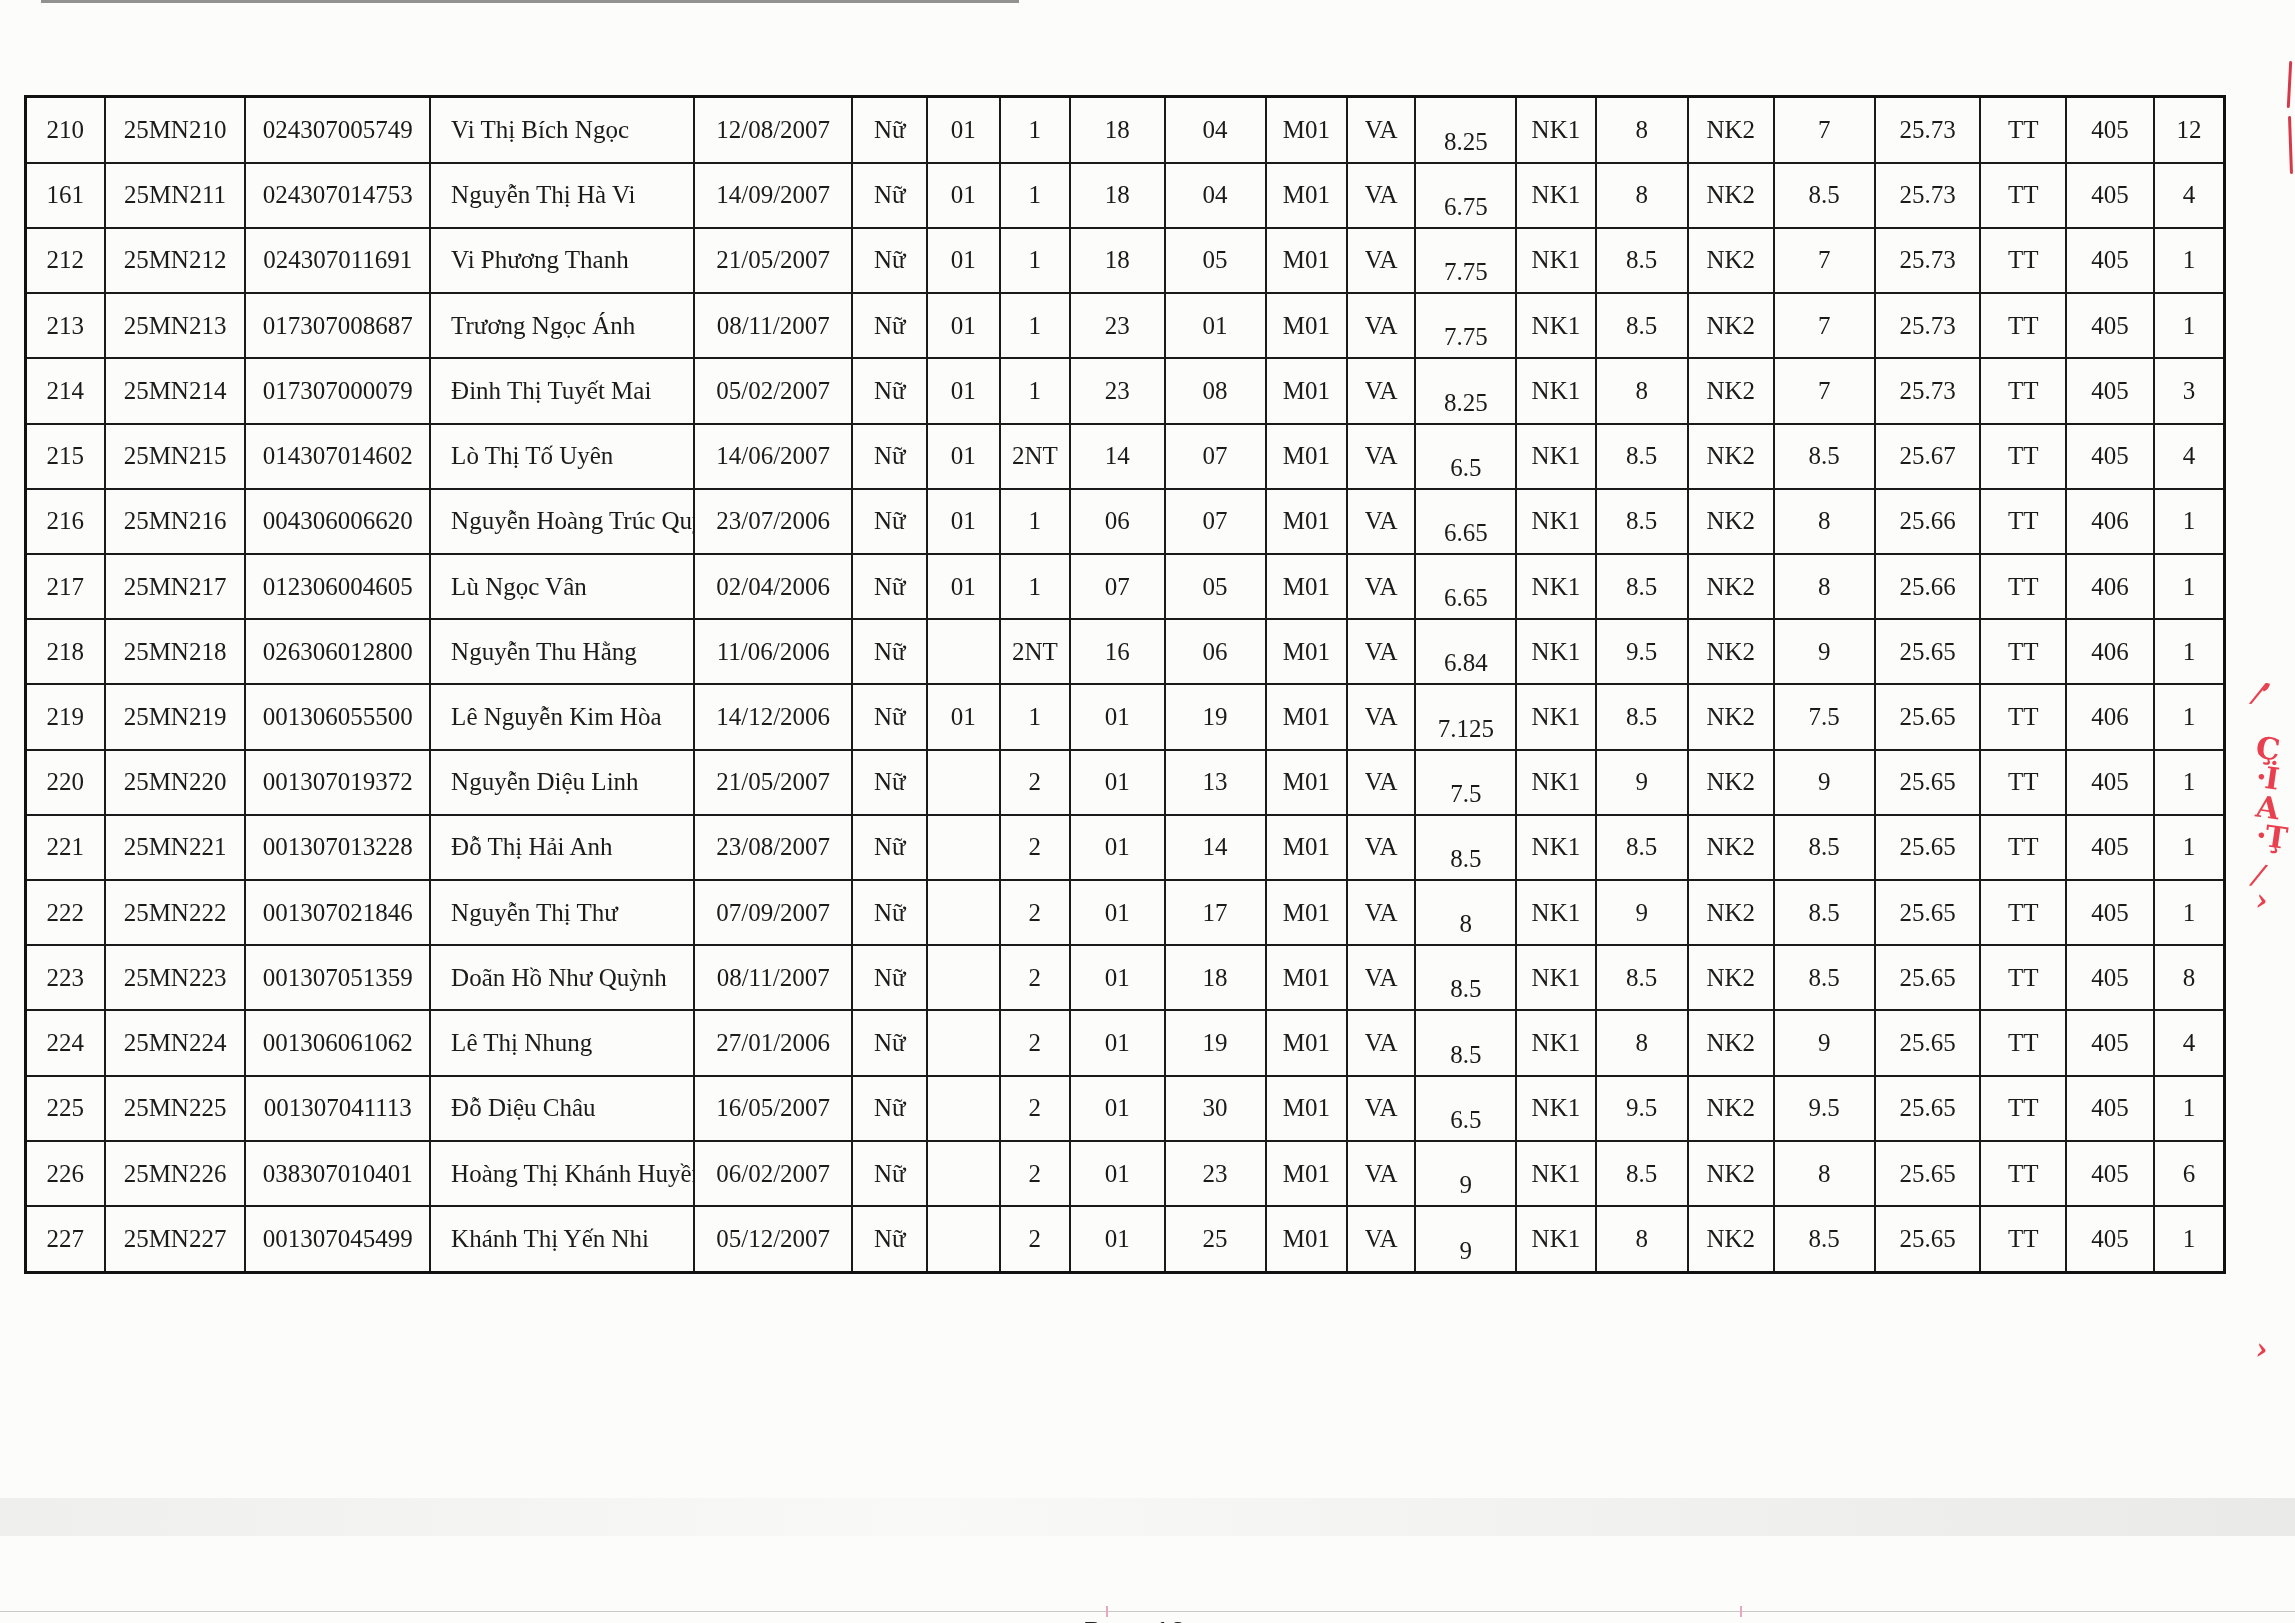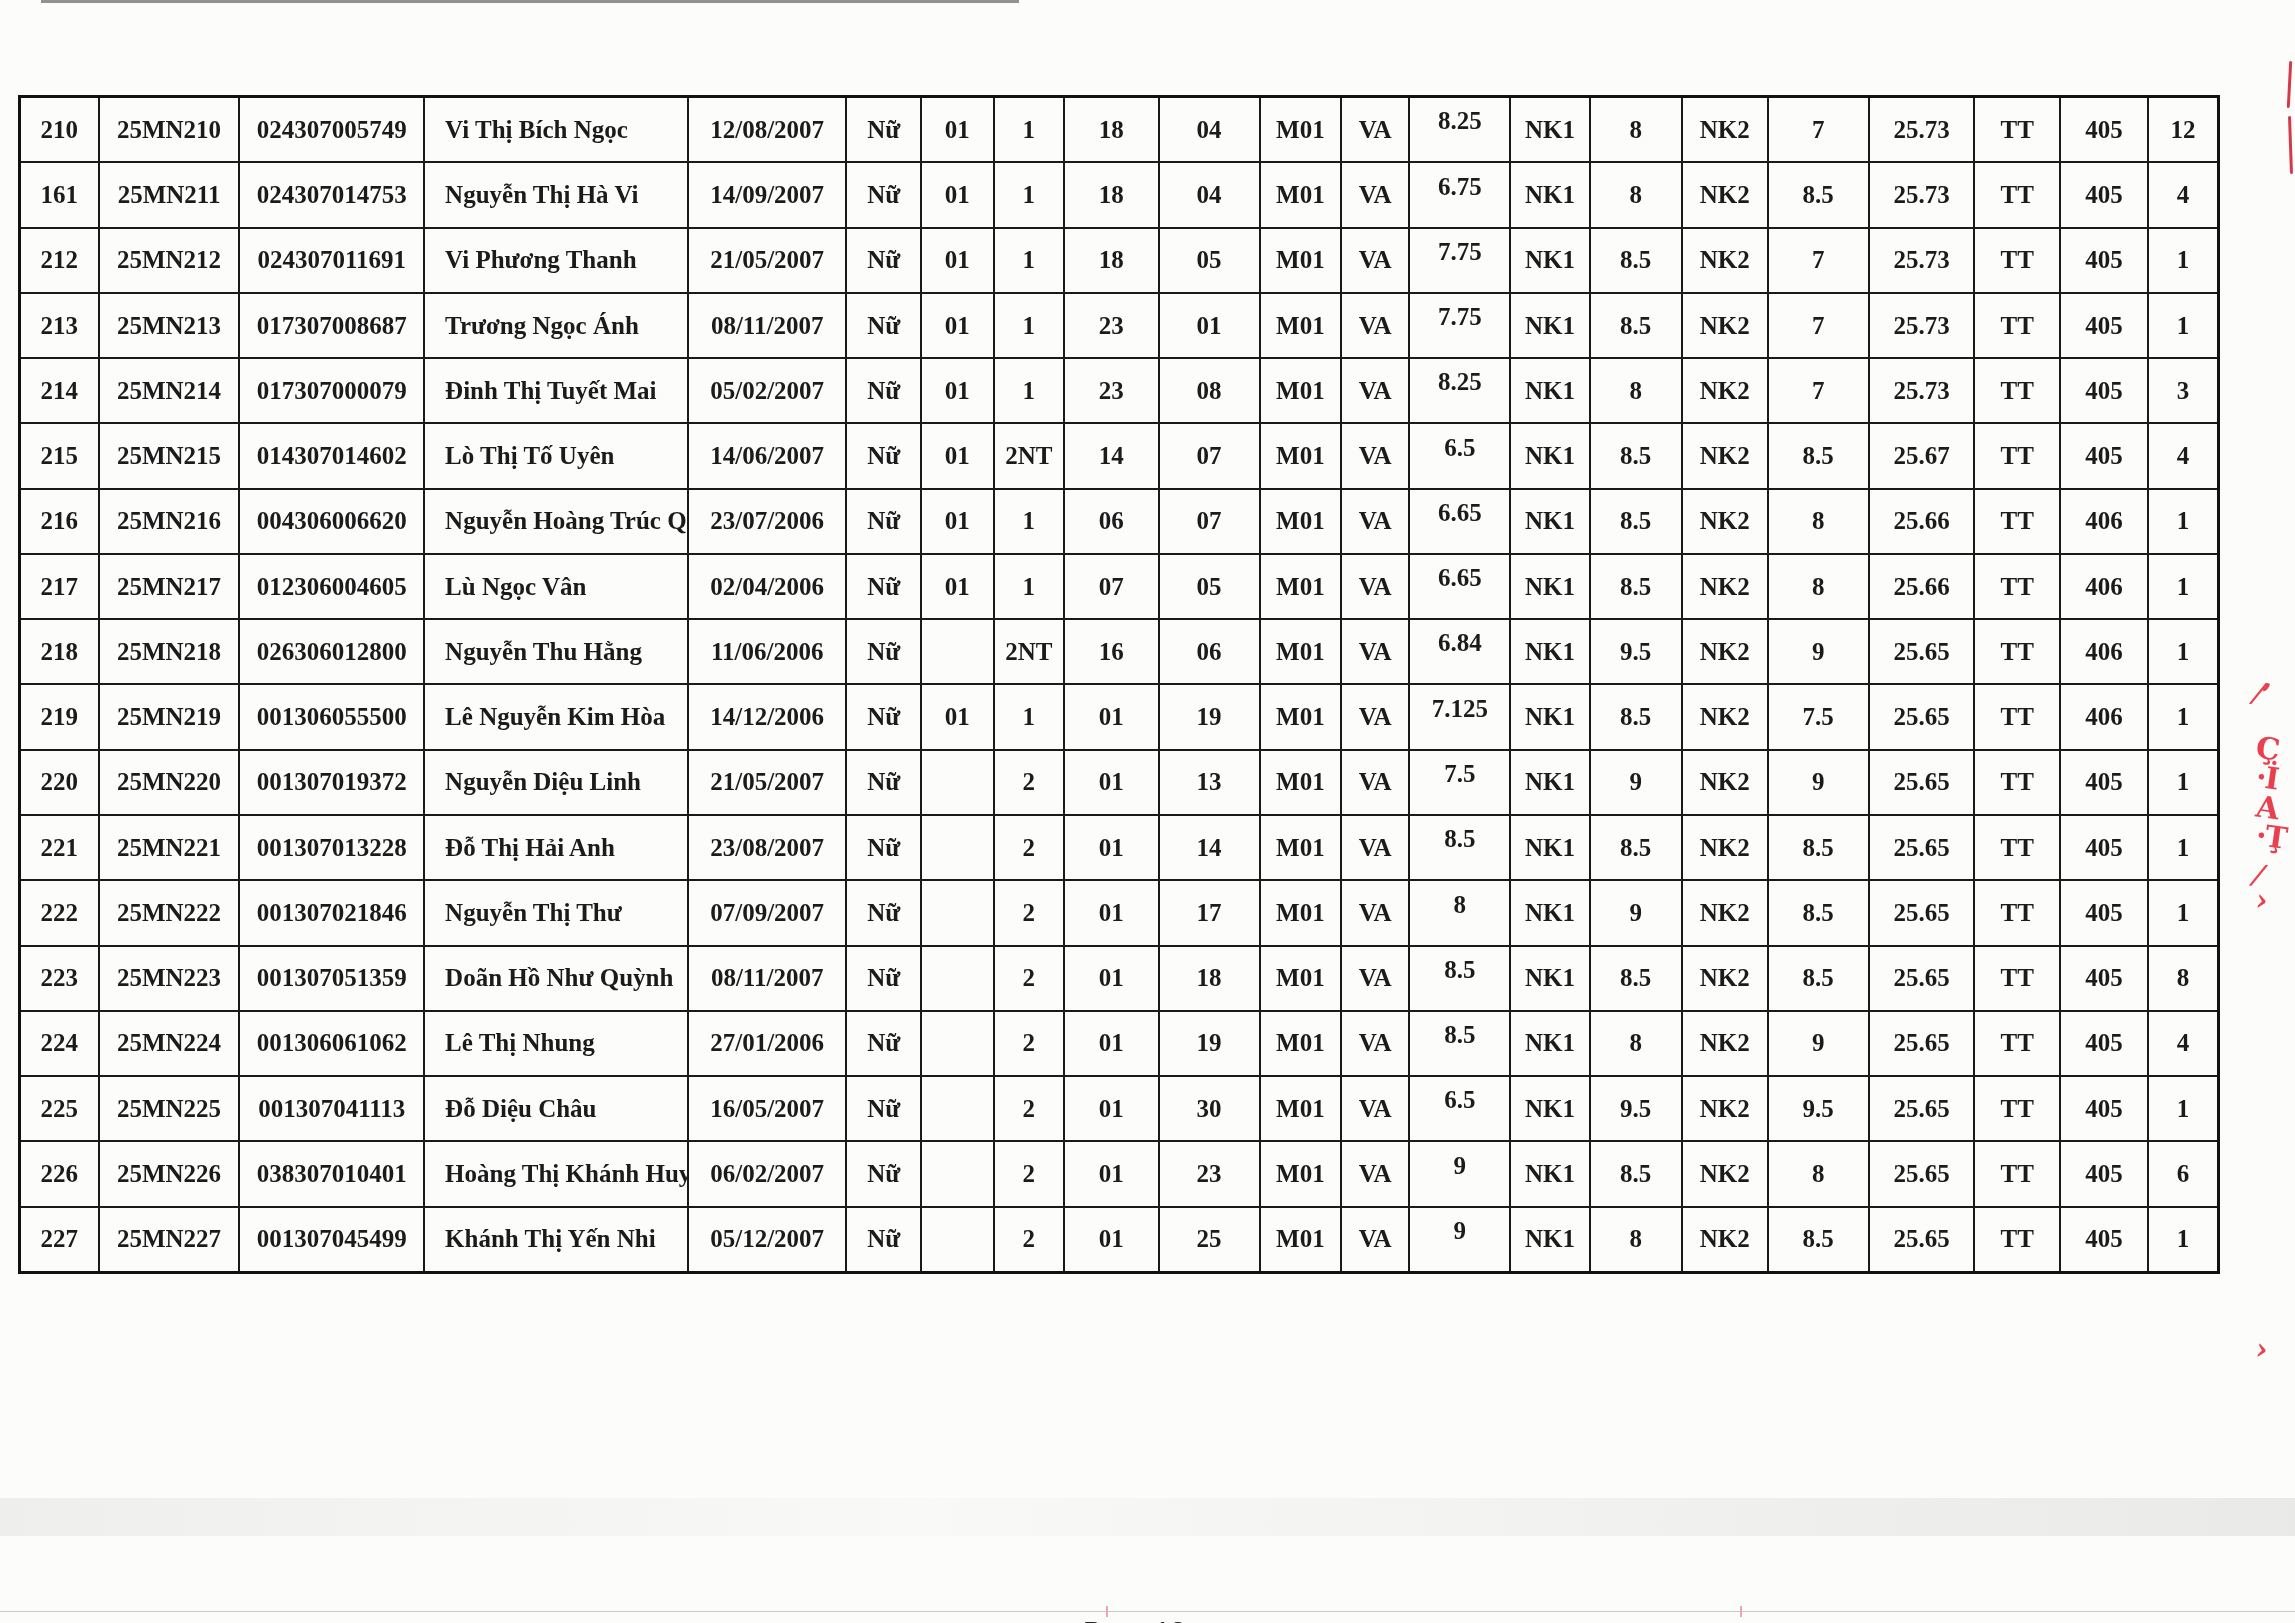--- a/index.html
+++ b/index.html
@@ -9,29 +9,29 @@
     font-family:"Liberation Serif", serif;
     color:#1b1b1b;
   }
   
   .scan-top-edge{position:absolute;left:41px;top:0;width:978px;height:3.3px;background:#3a3a3a;opacity:.55;}
   .scan-bottom-wash{position:absolute;left:0;top:1498px;width:2295px;height:38px;
     background:linear-gradient(90deg, rgba(190,190,188,.22), rgba(220,220,218,.10) 40%, rgba(185,185,183,.28));}
   .scan-bottom-line{position:absolute;left:0;top:1611px;width:2295px;height:1.3px;background:#c9c9c7;}
   .pink-tick{position:absolute;width:2px;height:10.5px;background:#e9a6c0;top:1606px;}
   
-  .table-wrap{position:absolute;left:18px;top:95px;width:2202px;height:1179px;font-weight:bold;}
+  .table-wrap{position:absolute;left:24px;top:95px;width:2202px;height:1179px;}
   table{width:100%;height:100%;border-collapse:collapse;table-layout:fixed;
     font-size:25px;border:3.9px solid #121212;}
   td{border:2px solid #1a1a1a;text-align:center;vertical-align:middle;
      padding:0;overflow:hidden;white-space:nowrap;}
   td.col-name{text-align:left;}
   td.col-name .cv{padding-left:20px;}
   td.col-score{vertical-align:bottom;}
-  td.col-score .cv{padding-bottom:26px;}
+  td.col-score .cv{padding-bottom:6px;}
   .cv{display:block;}
   
   .footer{position:absolute;left:1083px;top:1616px;
     font-family:"Liberation Sans", sans-serif;font-size:27.5px;color:#222;}
   
   .edge-line-a{position:absolute;left:2288px;top:61px;width:3.3px;height:47px;background:#d63a4a;transform:rotate(3deg);border-radius:2px;}
   .edge-line-b{position:absolute;left:2289px;top:116px;width:3.3px;height:58px;background:#d63a4a;transform:rotate(-2deg);border-radius:2px;}
   .mark{position:absolute;left:2256px;color:#e8404e;font-size:30px;font-weight:bold;
     font-family:"DejaVu Serif", serif;transform:rotate(8deg);letter-spacing:-1.3px;}
 </style>

